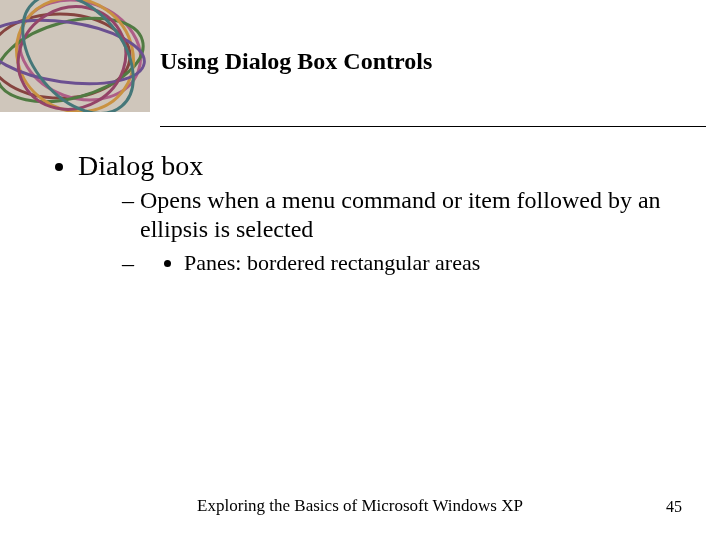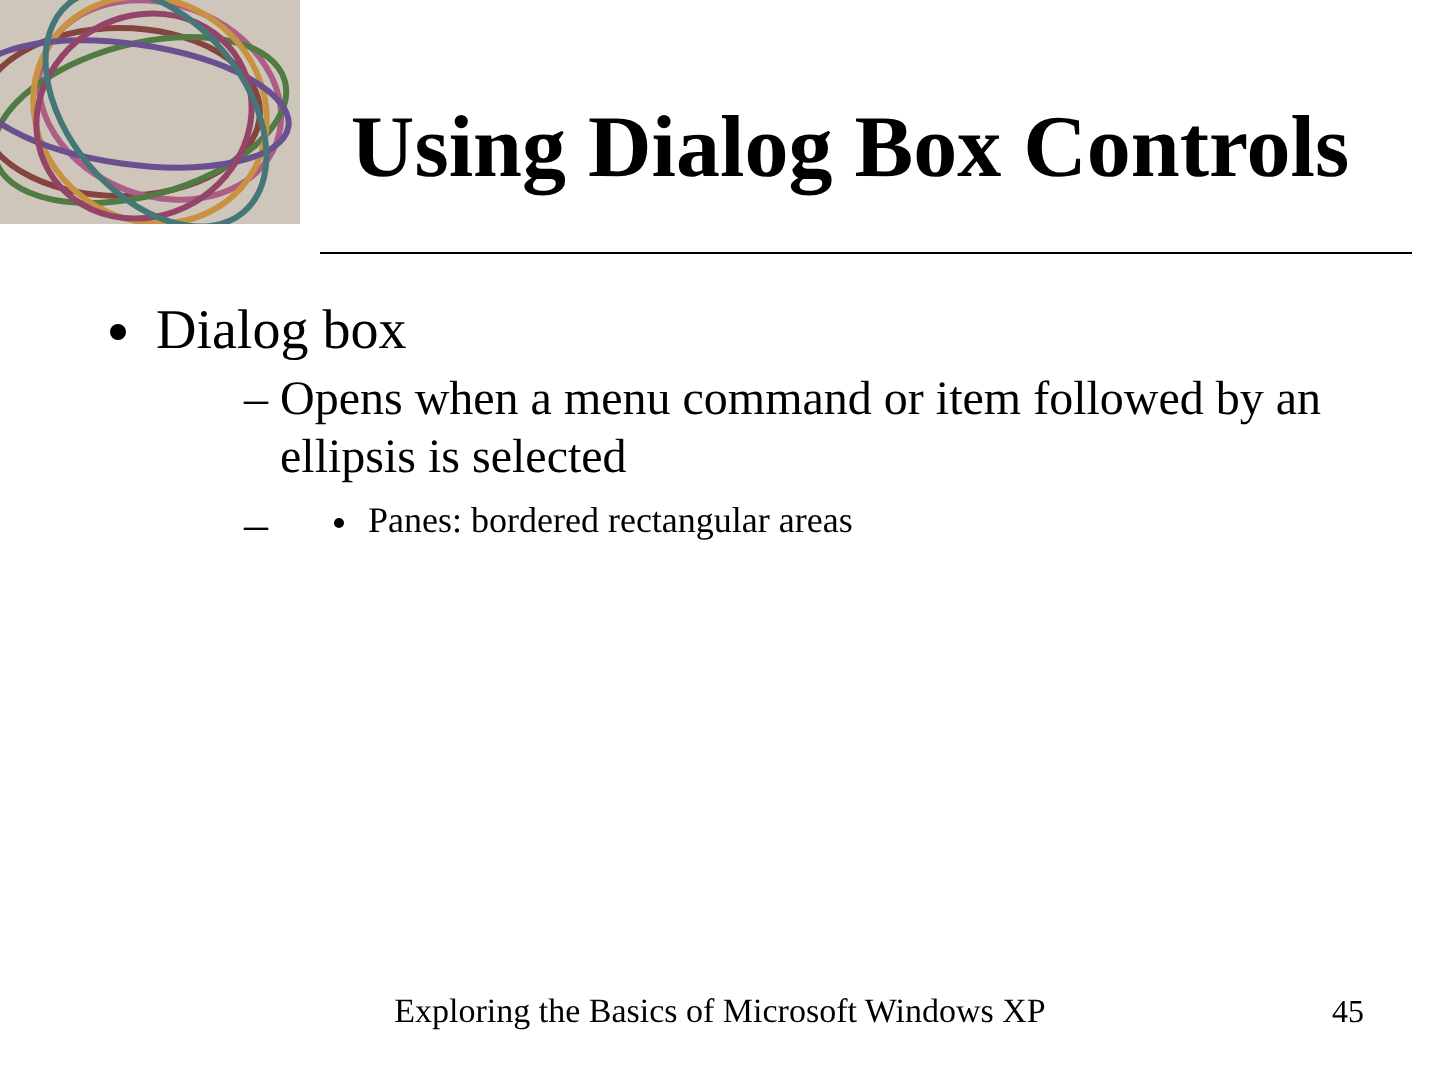--- a/index.html
+++ b/index.html
@@ -29,23 +29,23 @@
   .corner-image svg {
     width: 100%;
     height: 100%;
     display: block;
   }
   .title {
     position: absolute;
     top: 48px;
     left: 160px;
     right: 30px;
-    text-align: center;
+    text-align: left;
     font-weight: bold;
-    font-size: 44px;
+    font-size: 24px;
   }
   .title-rule {
     position: absolute;
     top: 126px;
     left: 160px;
     right: 14px;
     height: 0;
     border-top: 1px solid #000;
   }
   .content {
@@ -79,21 +79,21 @@
   ul.level2 > li::before {
     content: "–";
     position: absolute;
     left: 0;
     top: 0;
   }
   ul.level3 {
     list-style: disc;
     margin: 4px 0 0 0;
     padding-left: 44px;
-    font-size: 18px;
+    font-size: 22px;
   }
   ul.level3 > li {
     line-height: 1.25;
   }
   .footer-center {
     position: absolute;
     bottom: 24px;
     left: 0;
     right: 0;
     text-align: center;

